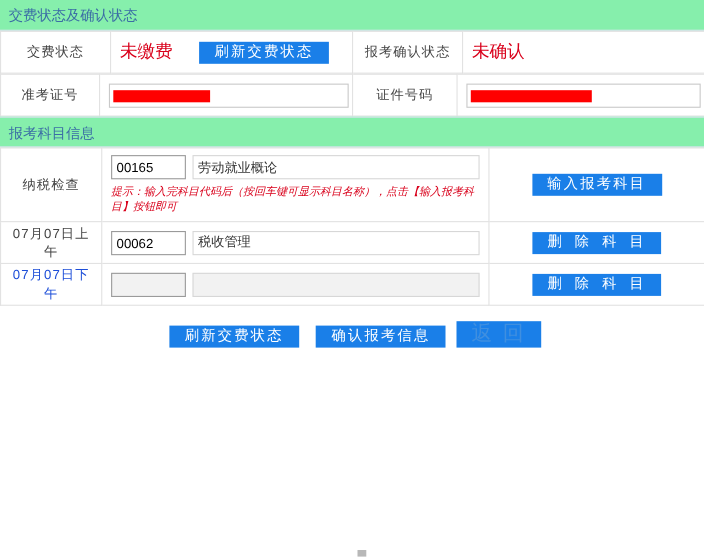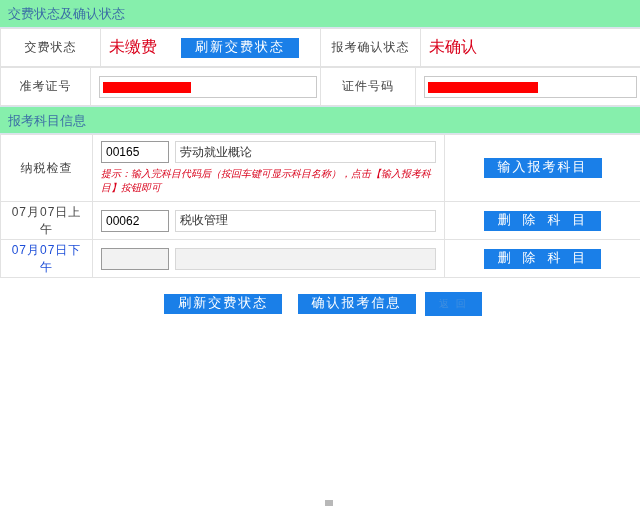--- a/index.html
+++ b/index.html
@@ -61,21 +61,21 @@
     cursor: pointer;
     line-height: 18px;
   }
   .btn-blue.wide { padding: 1px 14px; font-family: Liberation Mono, monospace; }
   .btn-gray {
     display: inline-block;
     background: #1a7fe8;
     color: #3f8fe0;
     border: none;
     padding: 3px 14px;
-    font-size: 10px;
+    font-size: 19px;
     letter-spacing: 2px;
     cursor: pointer;
     line-height: 18px;
   }
 
   
   input.txt {
     border: 1px solid #c9c9c9;
     height: 22px;
     font-size: 12px;

